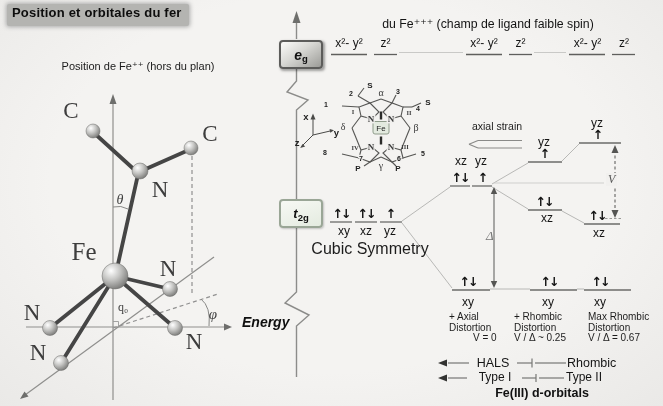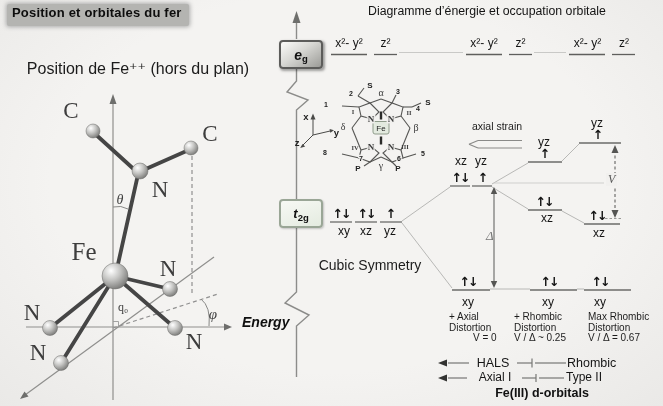--- a/index.html
+++ b/index.html
@@ -241,23 +241,23 @@
     <text x="325" y="152" class="ptxt" font-size="7" font-weight="bold">8</text>
     <text x="370" y="85" class="ptxt" font-size="8" font-weight="bold">S</text>
     <text x="428" y="102" class="ptxt" font-size="8" font-weight="bold">S</text>
     <text x="358" y="168" class="ptxt" font-size="8" font-weight="bold">P</text>
     <text x="398" y="168" class="ptxt" font-size="8" font-weight="bold">P</text>
   </g>
 </svg>
 
 <div class="lbl chip" style="left:7px;top:4px;">Position et orbitales du fer</div>
 
-<div class="lbl ctr" style="left:138px;top:61px;font-size:16px;color:#1b1b1b;">Position de Fe⁺⁺ (hors du plan)</div>
-
-<div class="lbl ctr" style="left:487px;top:5px;font-size:12.3px;color:#141414;">Diagramme d’énergie et occupation orbitale</div>
+<div class="lbl ctr" style="left:138px;top:61px;font-size:11px;color:#1b1b1b;">Position de Fe⁺⁺ (hors du plan)</div>
+
+<div class="lbl ctr" style="left:488px;top:18px;font-size:12.3px;color:#141414;">du Fe⁺⁺⁺ (champ de ligand faible spin)</div>
 
 <div class="egbox">
   <span class="box-main">e</span>
       <span class="box-sub">g</span>
 </div>
 <div class="tbox">
   <span class="box-main" style="font-size:13px;">t</span>
       <span class="box-sub">2g</span>
 </div>
 
@@ -281,21 +281,21 @@
 <span class="el" style="left:544px;top:146px;">↑</span>
 <span class="el" style="left:544px;top:194px;">↑↓</span>
 <span class="el" style="left:549px;top:274px;">↑↓</span>
 <span class="el" style="left:597px;top:127px;">↑</span>
 <span class="el" style="left:597px;top:208px;">↑↓</span>
 <span class="el" style="left:600px;top:274px;">↑↓</span>
 
 <div class="lbl ctr orb" style="left:344px;top:225px;">xy</div>
 <div class="lbl ctr orb" style="left:366px;top:225px;">xz</div>
 <div class="lbl ctr orb" style="left:390px;top:225px;">yz</div>
-<div class="lbl ctr" style="left:370px;top:258px;font-size:14px;color:#1c1c1c;">Cubic Symmetry</div>
+<div class="lbl ctr" style="left:370px;top:241px;font-size:16px;color:#1c1c1c;">Cubic Symmetry</div>
 
 <div class="lbl ctr orb" style="left:461px;top:155px;">xz</div>
 <div class="lbl ctr orb" style="left:481px;top:155px;">yz</div>
 <div class="lbl ctr orb" style="left:468px;top:296px;">xy</div>
 
 <div class="lbl ctr orb" style="left:544px;top:136px;">yz</div>
 <div class="lbl ctr orb" style="left:547px;top:212px;">xz</div>
 <div class="lbl ctr orb" style="left:548px;top:296px;">xy</div>
 
 <div class="lbl ctr orb" style="left:597px;top:117px;">yz</div>
@@ -310,17 +310,17 @@
 <div class="lbl cap" style="left:473px;top:333px;">V = 0</div>
 <div class="lbl cap" style="left:514px;top:312px;">+ Rhombic</div>
 <div class="lbl cap" style="left:514px;top:322.5px;">Distortion</div>
 <div class="lbl cap" style="left:514px;top:333px;">V / Δ ~ 0.25</div>
 <div class="lbl cap" style="left:588px;top:312px;">Max Rhombic</div>
 <div class="lbl cap" style="left:588px;top:322.5px;">Distortion</div>
 <div class="lbl cap" style="left:588px;top:333px;">V / Δ = 0.67</div>
 
 <div class="lbl ctr" style="left:493px;top:356.5px;font-size:12.5px;color:#151515;">HALS</div>
 <div class="lbl" style="left:567px;top:356.5px;font-size:12.5px;color:#151515;">Rhombic</div>
-<div class="lbl ctr" style="left:495px;top:370.5px;font-size:12px;color:#151515;">Axial I</div>
+<div class="lbl ctr" style="left:495px;top:370.5px;font-size:12px;color:#151515;">Type I</div>
 <div class="lbl" style="left:566px;top:370.5px;font-size:12px;color:#151515;">Type II</div>
 <div class="lbl ctr" style="left:542px;top:387px;font-size:12.5px;font-weight:bold;color:#111;">Fe(III) d-orbitals</div>
 
 </div>
 
 </body></html>

